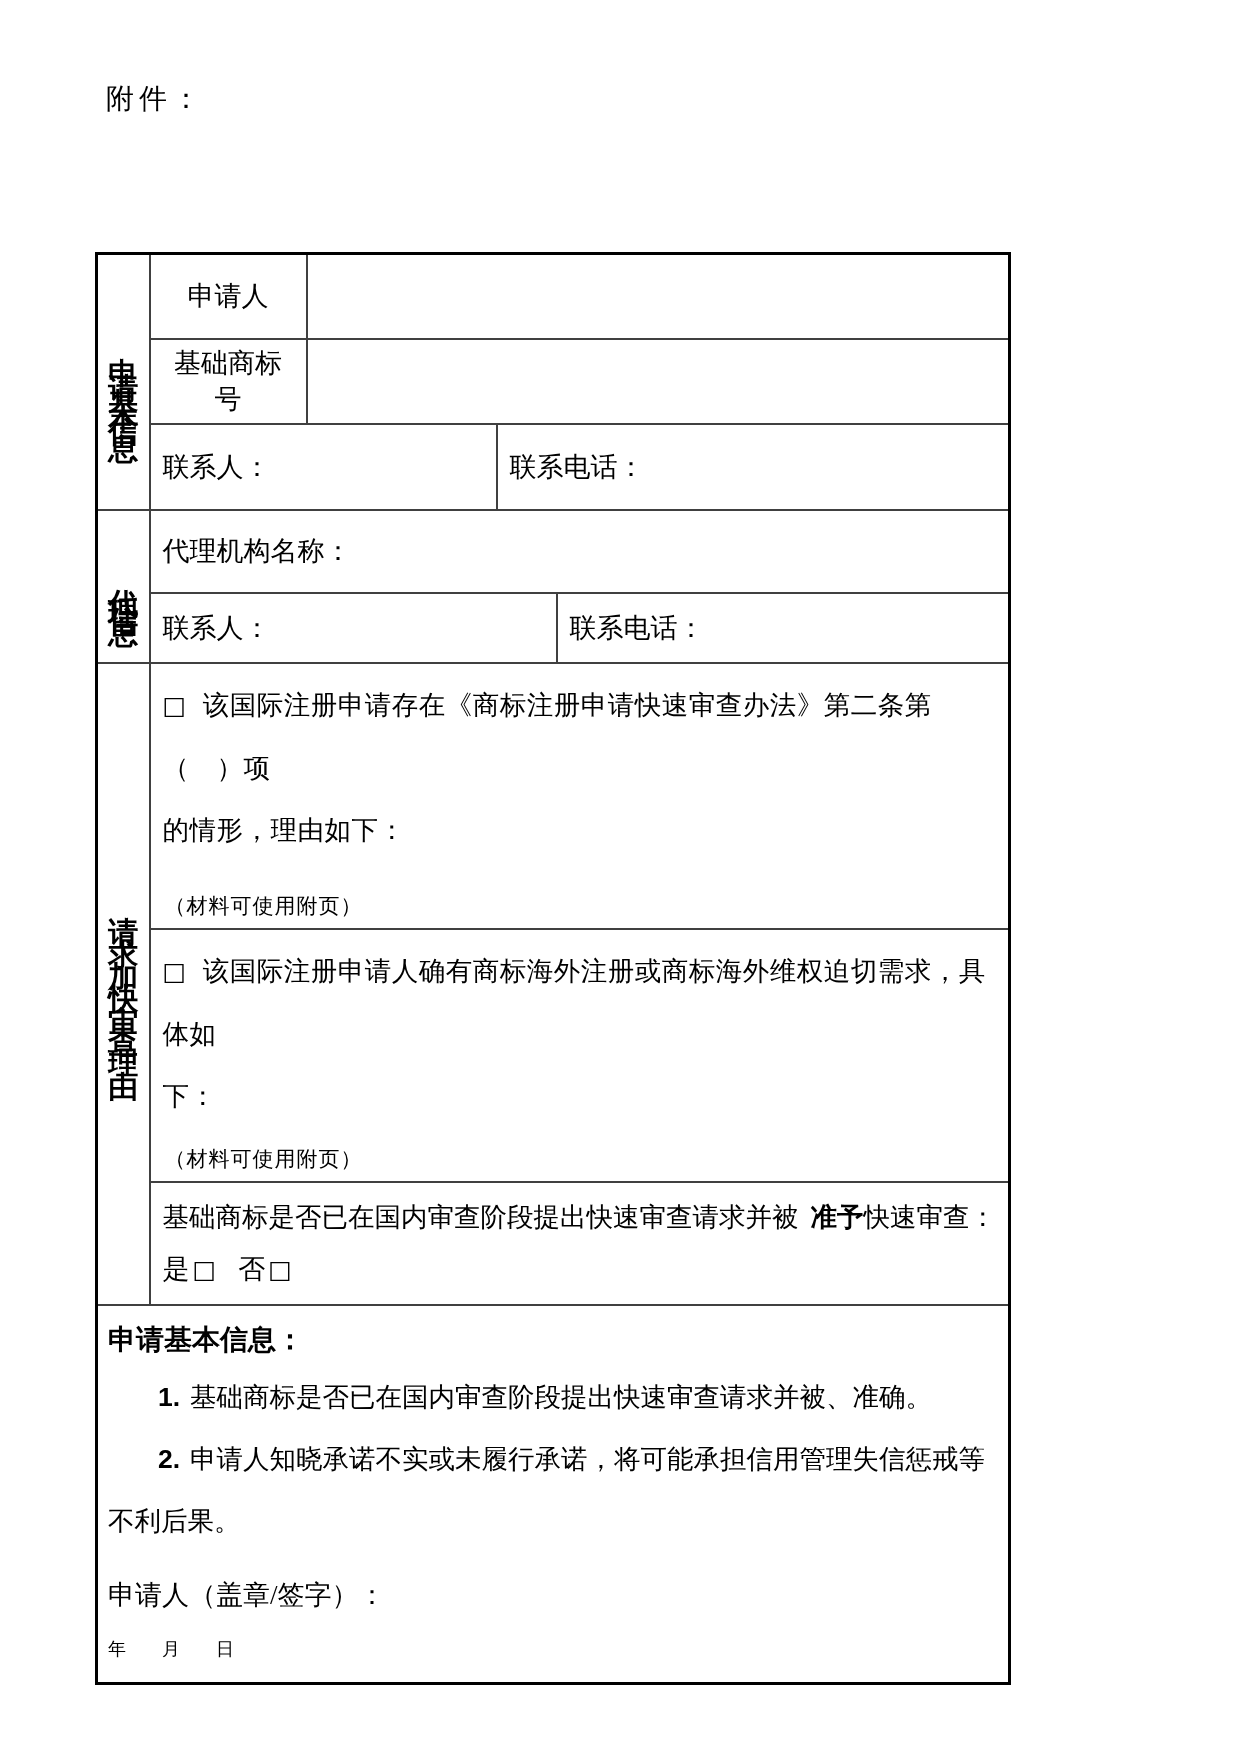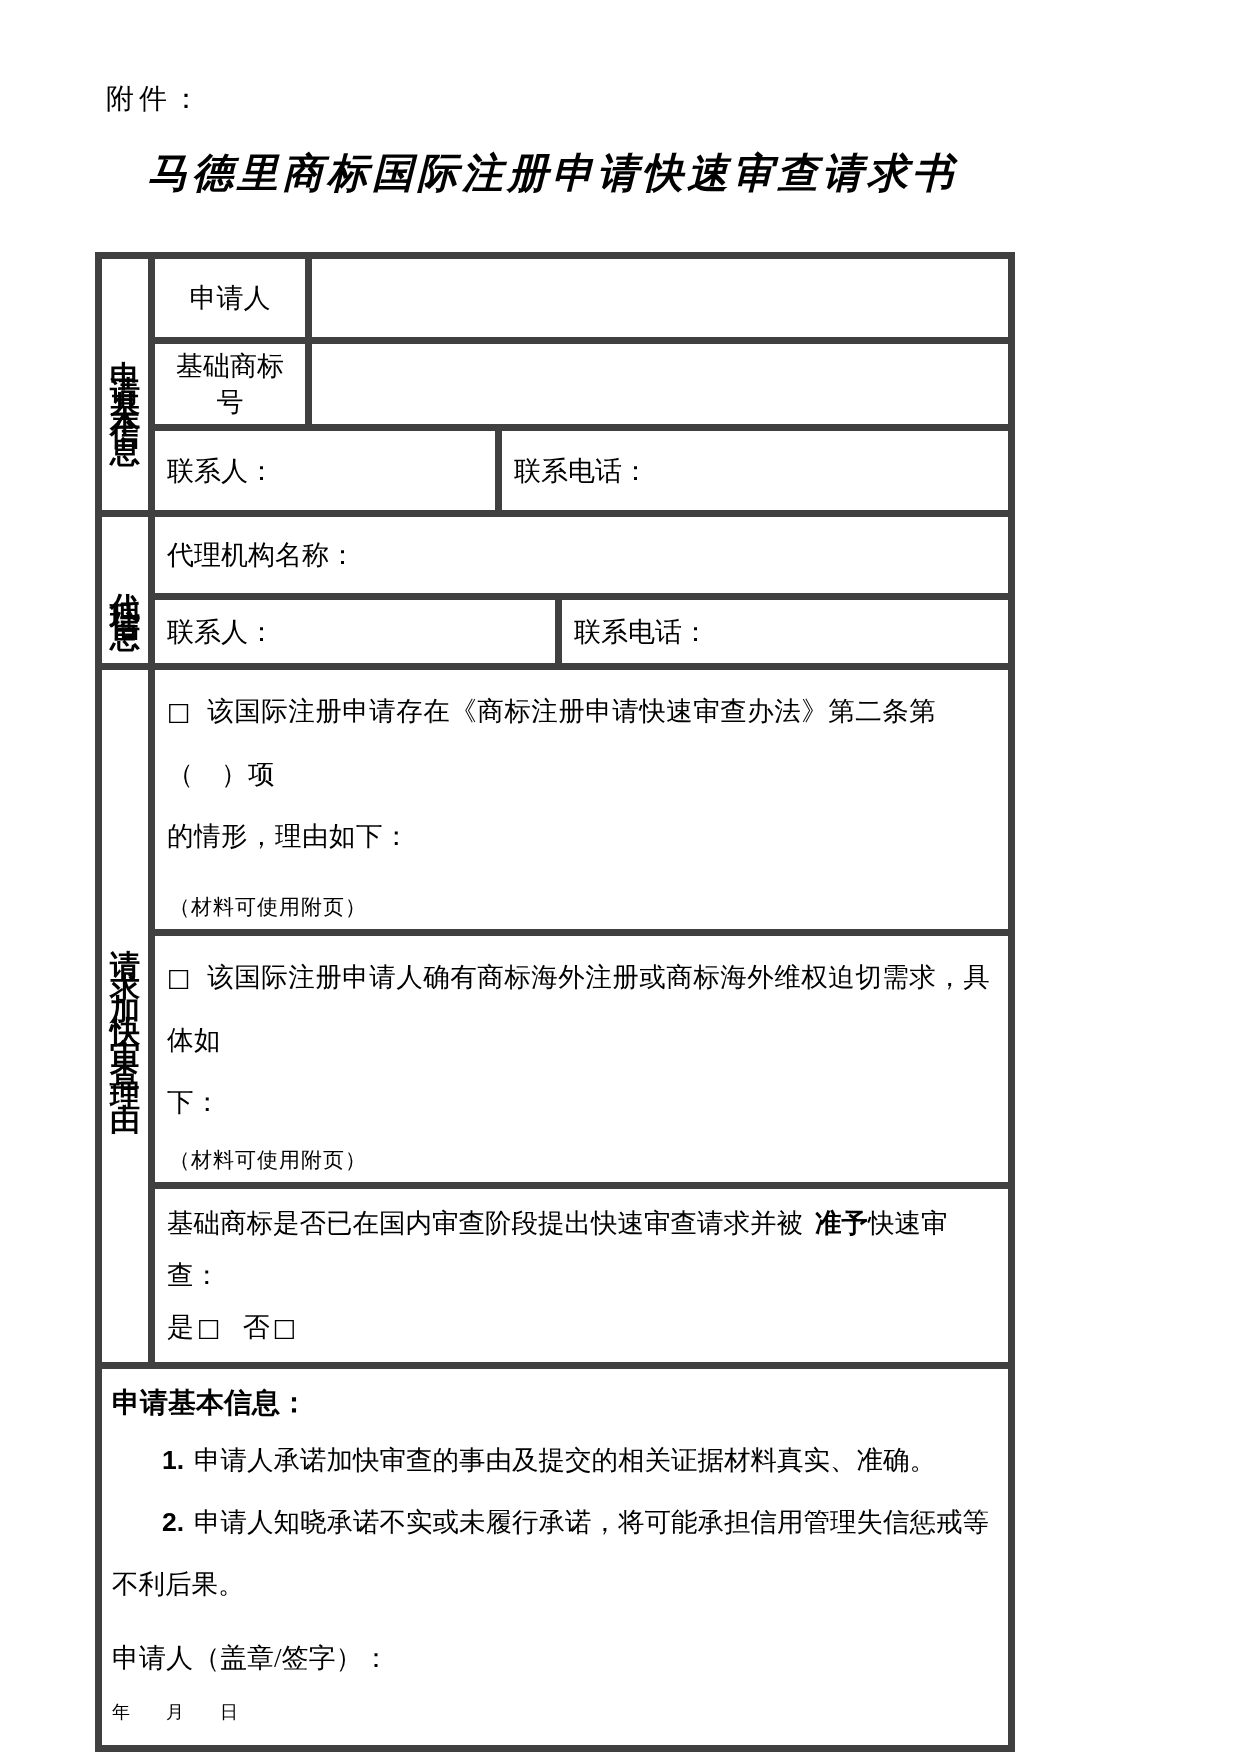--- a/index.html
+++ b/index.html
@@ -35,21 +35,21 @@
   table.form-table {
     position: absolute;
     left: 95px;
     top: 252px;
     width: 913px;
     border-collapse: collapse;
     table-layout: fixed;
     border: 3px solid #000;
   }
   .form-table td {
-    border: 7px solid #404040;
+    border: 2px solid #404040;
     font-size: 27px;
     padding: 4px 12px;
     vertical-align: middle;
     overflow: hidden;
   }
   tr.r1 { height: 85px; }
   tr.r2 { height: 85px; }
   tr.r3 { height: 86px; }
   tr.r4 { height: 83px; }
   tr.r5 { height: 70px; }
@@ -132,21 +132,20 @@
     line-height: 50px;
   }
 </style>
 </head>
 <body>
 
 <div class="page">
 
   <div class="attachment">附件：</div>
 
-  <div class="doc-title">马德里商标国际注册申请快速审查请求书</div>
 
   <table class="form-table">
     <colgroup>
       <col style="width:53px">
       <col style="width:157px">
       <col style="width:190px">
       <col style="width:60px">
       <col style="width:453px">
     </colgroup>
     <tbody>
@@ -221,21 +220,21 @@
           </div>
           <div class="yesno">
             <span>是</span><span class="checkbox">□</span><span class="opt-no">否</span><span class="checkbox">□</span>
           </div>
         </td>
       </tr>
       <tr class="r9">
         <td colspan="5" class="commit-cell">
           <div class="commit-header">申请基本信息：</div>
           <p class="commit-item">
-            <span class="num">1.</span><span>申请人承诺加快审查的事由及提交的相关证据材料真实、准确。</span>
+            <span class="num">1.</span><span>基础商标是否已在国内审查阶段提出快速审查请求并被、准确。</span>
           </p>
           <p class="commit-item">
             <span class="num">2.</span><span>申请人知晓承诺不实或未履行承诺，将可能承担信用管理失信惩戒等不利后果。</span>
           </p>
           <div class="sign-line">申请人（盖章/签字）：</div>
           <div class="date-line">年　　月　　日</div>
         </td>
       </tr>
     </tbody>
   </table>

